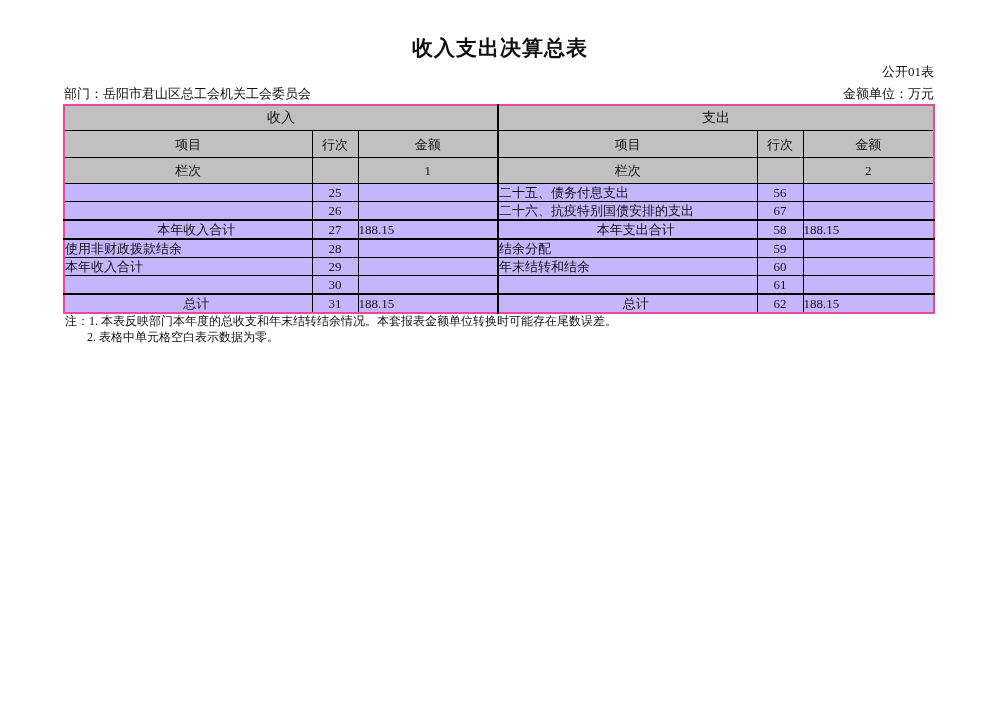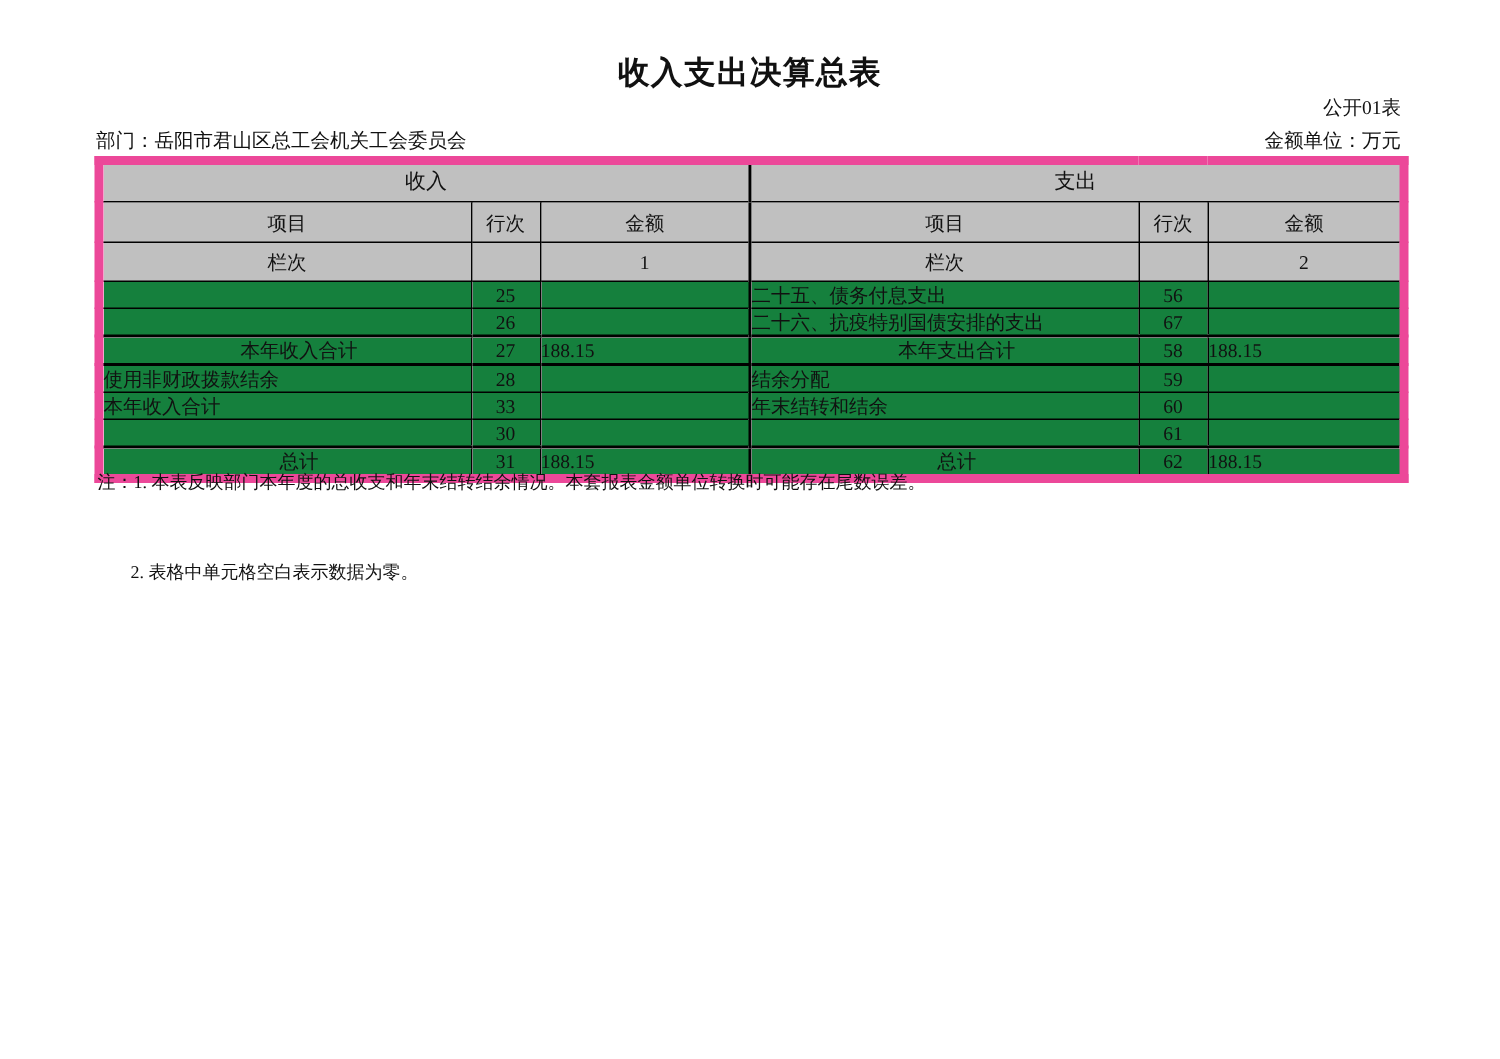--- a/index.html
+++ b/index.html
@@ -42,59 +42,58 @@
     justify-content: space-between;
     font-size: 13px;
   }
   table.summary {
     position: absolute;
     top: 104px;
     left: 63px;
     width: 870px;
     border-collapse: collapse;
     table-layout: fixed;
-    border: 6px solid #ec4899;
+    border: 2px solid #ec4899;
   }
   table.summary th,
   table.summary td {
     border: 1px solid #000000;
     overflow: hidden;
     white-space: nowrap;
     font-weight: normal;
     vertical-align: middle;
     padding: 0;
     font-size: 13px;
     line-height: 1;
   }
   tr.hrow1 th { height: 24px; font-size: 14px; }
   tr.hrow2 th { height: 26px; }
   tr.hrow3 th { height: 25px; }
   thead th {
     background: #c0c0c0;
     text-align: center;
     border-bottom-width: 2px;
   }
-  tbody td { height: 17px; background: #15803d; }
+  tbody td { height: 17px; background: #c4b5fd; }
   td.item { text-align: left; padding-left: 3px; }
   td.item.center { text-align: center; padding-left: 16px; }
   td.rowno { text-align: center; }
   td.amt { text-align: left; padding-right: 5px; }
   .mid { border-left-width: 2px !important; }
   tr.thick-top td { border-top-width: 2px; }
   tr.thick-bottom td { border-bottom-width: 2px; }
   .notes {
     position: absolute;
     top: 313px;
     left: 65px;
     font-size: 12px;
     line-height: 16px;
   }
   .note-line2 {
     margin-left: 22px;
-    margin-top: 44px;
   }
 </style>
 </head>
 <body>
 
 <div class="page">
 
   <h1 class="title">收入支出决算总表</h1>
 
   <div class="table-code">公开01表</div>
@@ -163,21 +162,21 @@
       <tr>
         <td class="item">使用非财政拨款结余</td>
         <td class="rowno">28</td>
         <td class="amt"></td>
         <td class="item mid">结余分配</td>
         <td class="rowno">59</td>
         <td class="amt"></td>
       </tr>
       <tr>
         <td class="item">本年收入合计</td>
-        <td class="rowno">33</td>
+        <td class="rowno">29</td>
         <td class="amt"></td>
         <td class="item mid">年末结转和结余</td>
         <td class="rowno">60</td>
         <td class="amt"></td>
       </tr>
       <tr>
         <td class="item"></td>
         <td class="rowno">30</td>
         <td class="amt"></td>
         <td class="item mid"></td>

